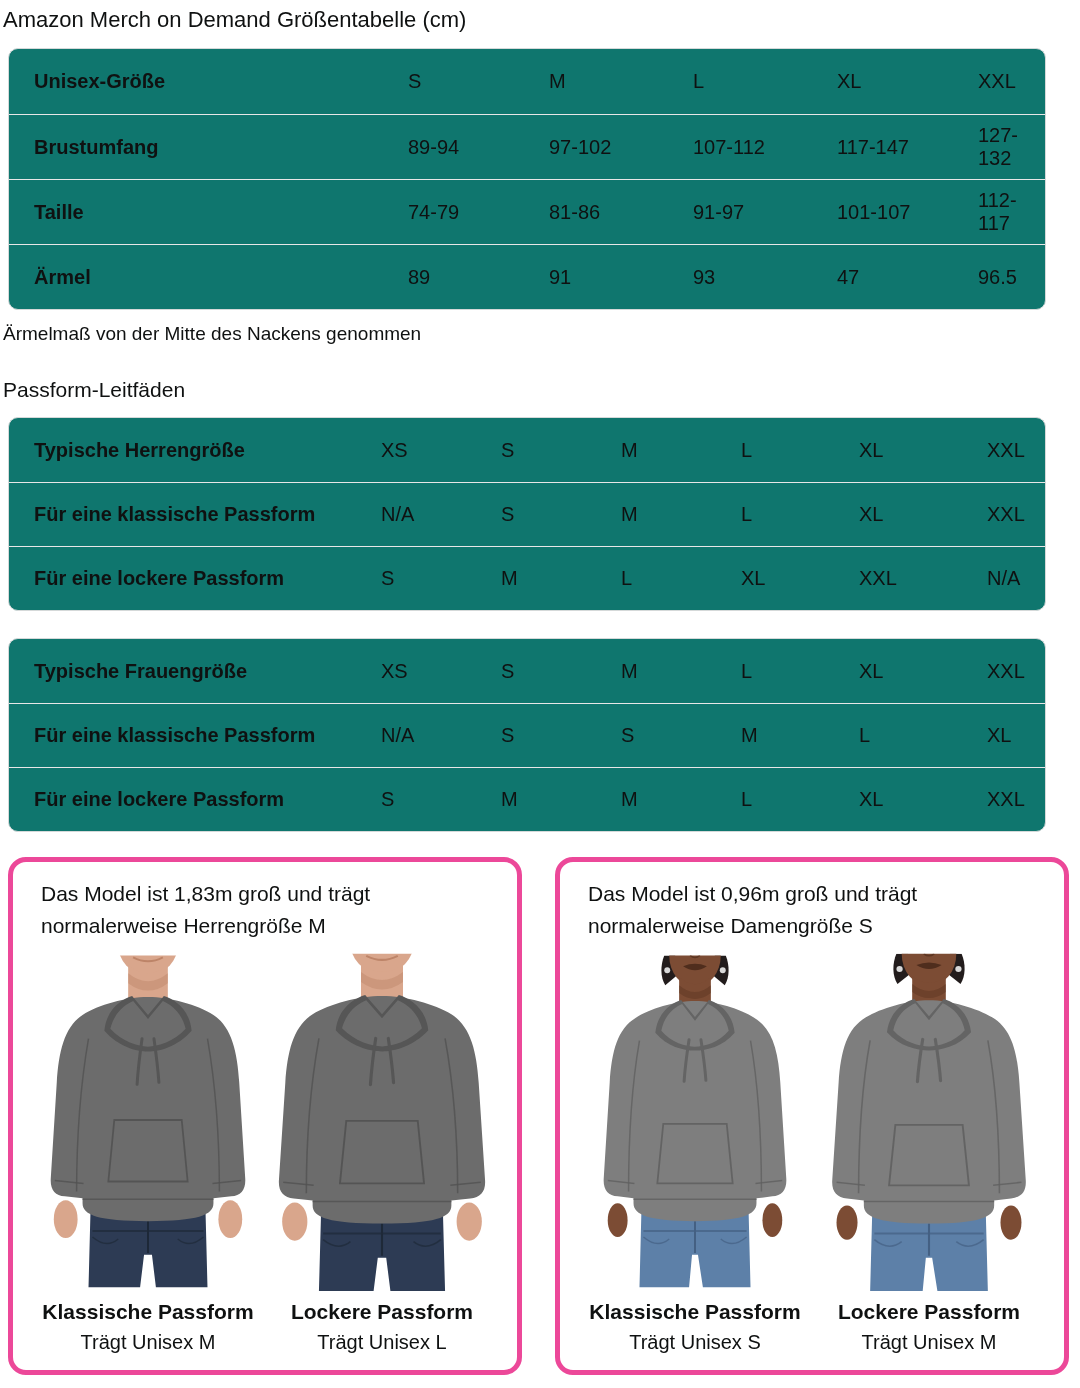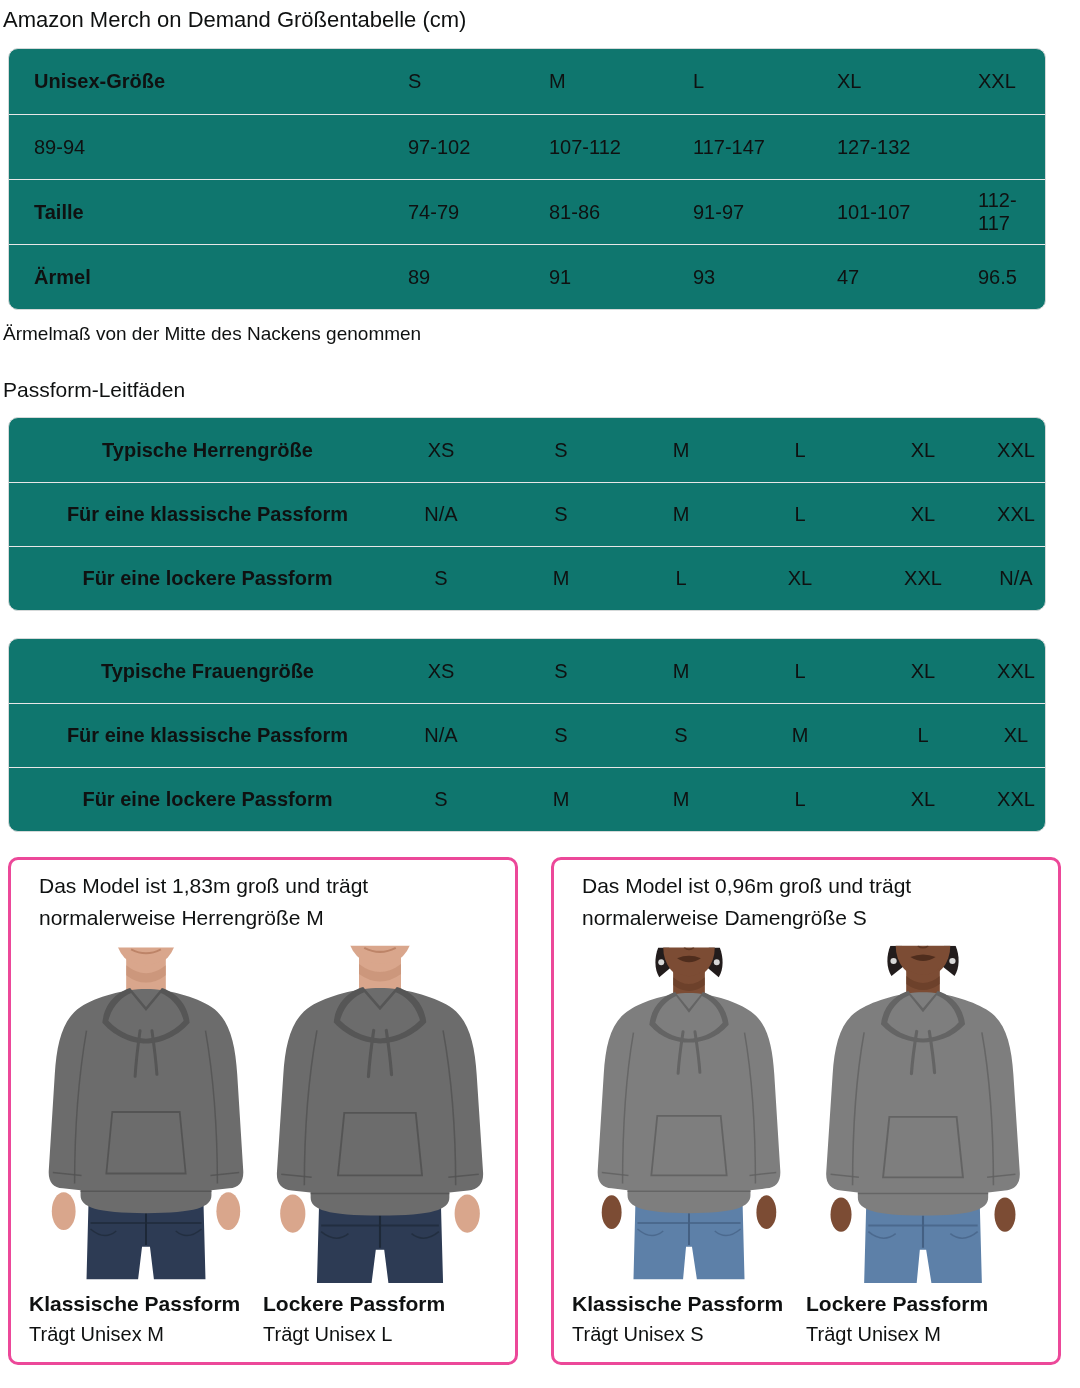--- a/index.html
+++ b/index.html
@@ -17,39 +17,39 @@
   .panel {
     margin:15px 8px 0 8px;
     border:1px solid #d5d9d9;
     border-radius:10px;
     background:#0f766e;
     overflow:hidden;
   }
   .trow { display:grid; align-items:center; padding-left:25px; font-size:20px; }
   .trow + .trow { border-top:1px solid #e7e7e7; }
   .size-grid { grid-template-columns:374px 141px 144px 144px 141px 1fr; min-height:65px; }
-  .fit-grid  { grid-template-columns:347px 120px 120px 120px 118px 128px 1fr; min-height:64px;text-align:center; }
+  .fit-grid  { grid-template-columns:347px 120px 120px 120px 118px 128px 1fr; min-height:64px; }
   .tlabel { font-weight:700; }
   .tcell { font-weight:400; }
 
   .note { font-size:19px; margin:13px 0 0 3px; line-height:22px; }
   .section-heading { font-size:21px; font-weight:400; margin:32px 0 0 3px; line-height:25px; }
   .panel.second-fit { margin-top:27px; }
 
   .cards { display:flex; gap:33px; margin:25px 8px 0 8px; }
   .card {
     flex:1 1 0;
-    border:3px solid #ec4899;
-    border-radius:10px;
-    padding:10px 18px 16px 18px;
+    border:5px solid #ec4899;
+    border-radius:18px;
+    padding:16px 18px 16px 18px;
     background:#fff;
   }
   .card-desc { font-size:21px; line-height:32px; margin:0 0 12px 10px; white-space:pre-line; }
   .figures { display:grid; grid-template-columns:1fr 1fr; }
-  figure.model { margin:0; text-align:left; }
+  figure.model { margin:0; text-align:center; }
   .fig-svg { display:block; margin:0 auto; }
   .loose .fig-svg { transform:scale(1.06,1.015); transform-origin:50% 32%; }
   figcaption .cap-bold { font-weight:700; font-size:21px; margin-top:11px; line-height:24px; }
   figcaption .cap-reg  { font-weight:400; font-size:20px; margin-top:7px; line-height:23px; }
 
   .symbol-store { position:absolute; width:0; height:0; overflow:hidden; }
 </style>
 </head>
 <body>
 
@@ -132,20 +132,21 @@
   <section class="panel">
     <div class="trow size-grid">
       <div class="tlabel">Unisex-Größe</div>
       <div class="tcell">S</div>
       <div class="tcell">M</div>
       <div class="tcell">L</div>
       <div class="tcell">XL</div>
       <div class="tcell">XXL</div>
     </div>
     <div class="trow size-grid">
+      <div class="tlabel">Brustumfang</div>
       <div class="tcell">89-94</div>
       <div class="tcell">97-102</div>
       <div class="tcell">107-112</div>
       <div class="tcell">117-147</div>
       <div class="tcell">127-132</div>
     </div>
     <div class="trow size-grid">
       <div class="tlabel">Taille</div>
       <div class="tcell">74-79</div>
       <div class="tcell">81-86</div>

